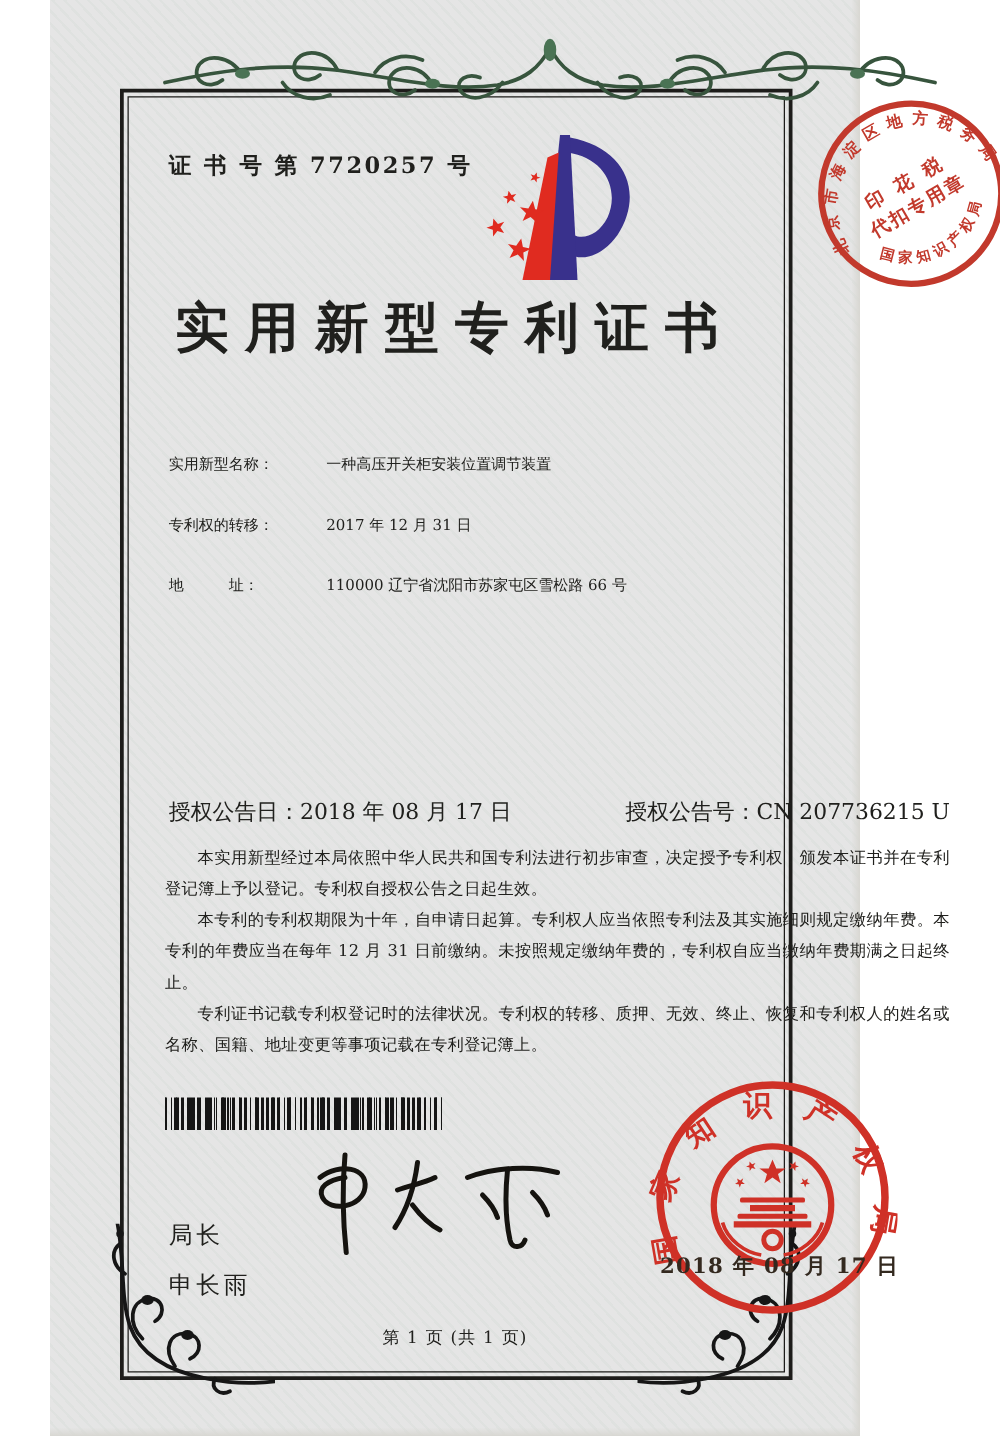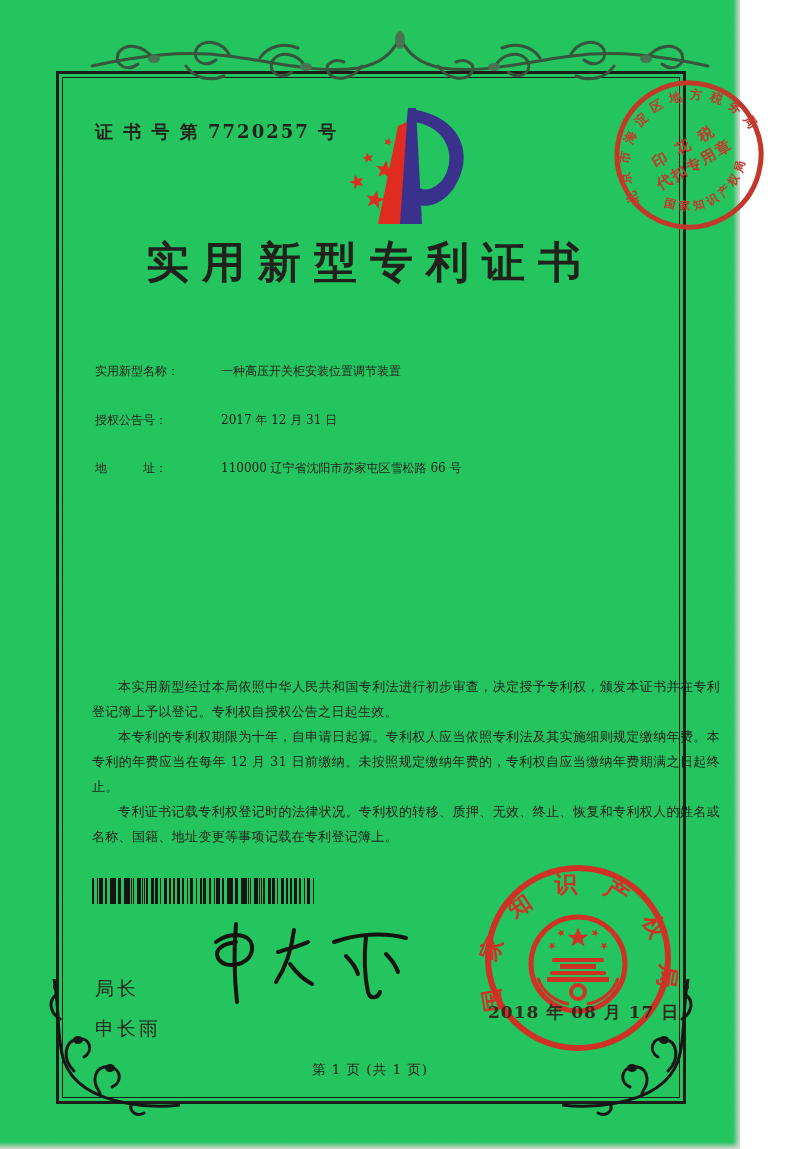--- a/index.html
+++ b/index.html
@@ -1,17 +1,17 @@
 <!DOCTYPE html>
 <html><head>
 <meta charset="utf-8">
 <style>
   html,body{margin:0;padding:0;width:800px;height:1149px;overflow:hidden;
     font-family:"DejaVu Serif","Liberation Serif",serif;}
-  .cert{position:relative;width:740px;height:1149px;background:#22c55e;color:#20201d;}
+  .cert{position:relative;width:648px;height:1149px;background:#e5e5e5;color:#20201d;margin-left:40px;}
   .cert::before{content:"";position:absolute;inset:0;
     background:repeating-linear-gradient(47deg,rgba(110,160,125,.05) 0 2px,transparent 2px 7px);
     pointer-events:none;}
   .scan-edge-r{position:absolute;right:0;top:0;width:7px;height:100%;background:linear-gradient(90deg,transparent,#d8d7d2);}
   .scan-edge-b{position:absolute;left:0;bottom:0;width:100%;height:7px;background:linear-gradient(180deg,transparent,#d8d7d2);}
   .frame{position:absolute;left:56px;top:71px;right:54px;bottom:45px;border:3px solid #1d1c1a;}
   .frame-inner{position:absolute;inset:3px;border:1px solid #1d1c1a;}
   .cert-no{position:absolute;left:95px;top:120px;font-size:18px;letter-spacing:2px;font-weight:600;}
   .logo{position:absolute;left:328px;top:96px;}
   .stamp{position:absolute;left:604px;top:70px;transform:rotate(-30deg);}
@@ -142,29 +142,33 @@
   </svg>
 
   <h1 class="title">实用新型专利证书</h1>
 
   <div class="fields">
     <div class="frow">
       <span class="flabel">实用新型名称：</span>
       <span class="fvalue">一种高压开关柜安装位置调节装置</span>
     </div>
     <div class="frow">
-      <span class="flabel">授权公告号：</span>
+      <span class="flabel">专利权的转移：</span>
       <span class="fvalue">2017 年 12 月 31 日</span>
     </div>
     <div class="frow">
       <span class="flabel">地　　　址：</span>
       <span class="fvalue">110000 辽宁省沈阳市苏家屯区雪松路 66 号</span>
     </div>
   </div>
 
+  <div class="grant-row">
+    <span><span>授权公告日：</span><span>2018 年 08 月 17 日</span></span>
+    <span><span>授权公告号：</span><span>CN 207736215 U</span></span>
+  </div>
 
   <div class="body-text">
     <p>本实用新型经过本局依照中华人民共和国专利法进行初步审查，决定授予专利权，颁发本证书并在专利登记簿上予以登记。专利权自授权公告之日起生效。</p>
     <p>本专利的专利权期限为十年，自申请日起算。专利权人应当依照专利法及其实施细则规定缴纳年费。本专利的年费应当在每年 12 月 31 日前缴纳。未按照规定缴纳年费的，专利权自应当缴纳年费期满之日起终止。</p>
     <p>专利证书记载专利权登记时的法律状况。专利权的转移、质押、无效、终止、恢复和专利权人的姓名或名称、国籍、地址变更等事项记载在专利登记簿上。</p>
   </div>
 
   <div class="barcode"></div>
 
   <div class="sig-block">

